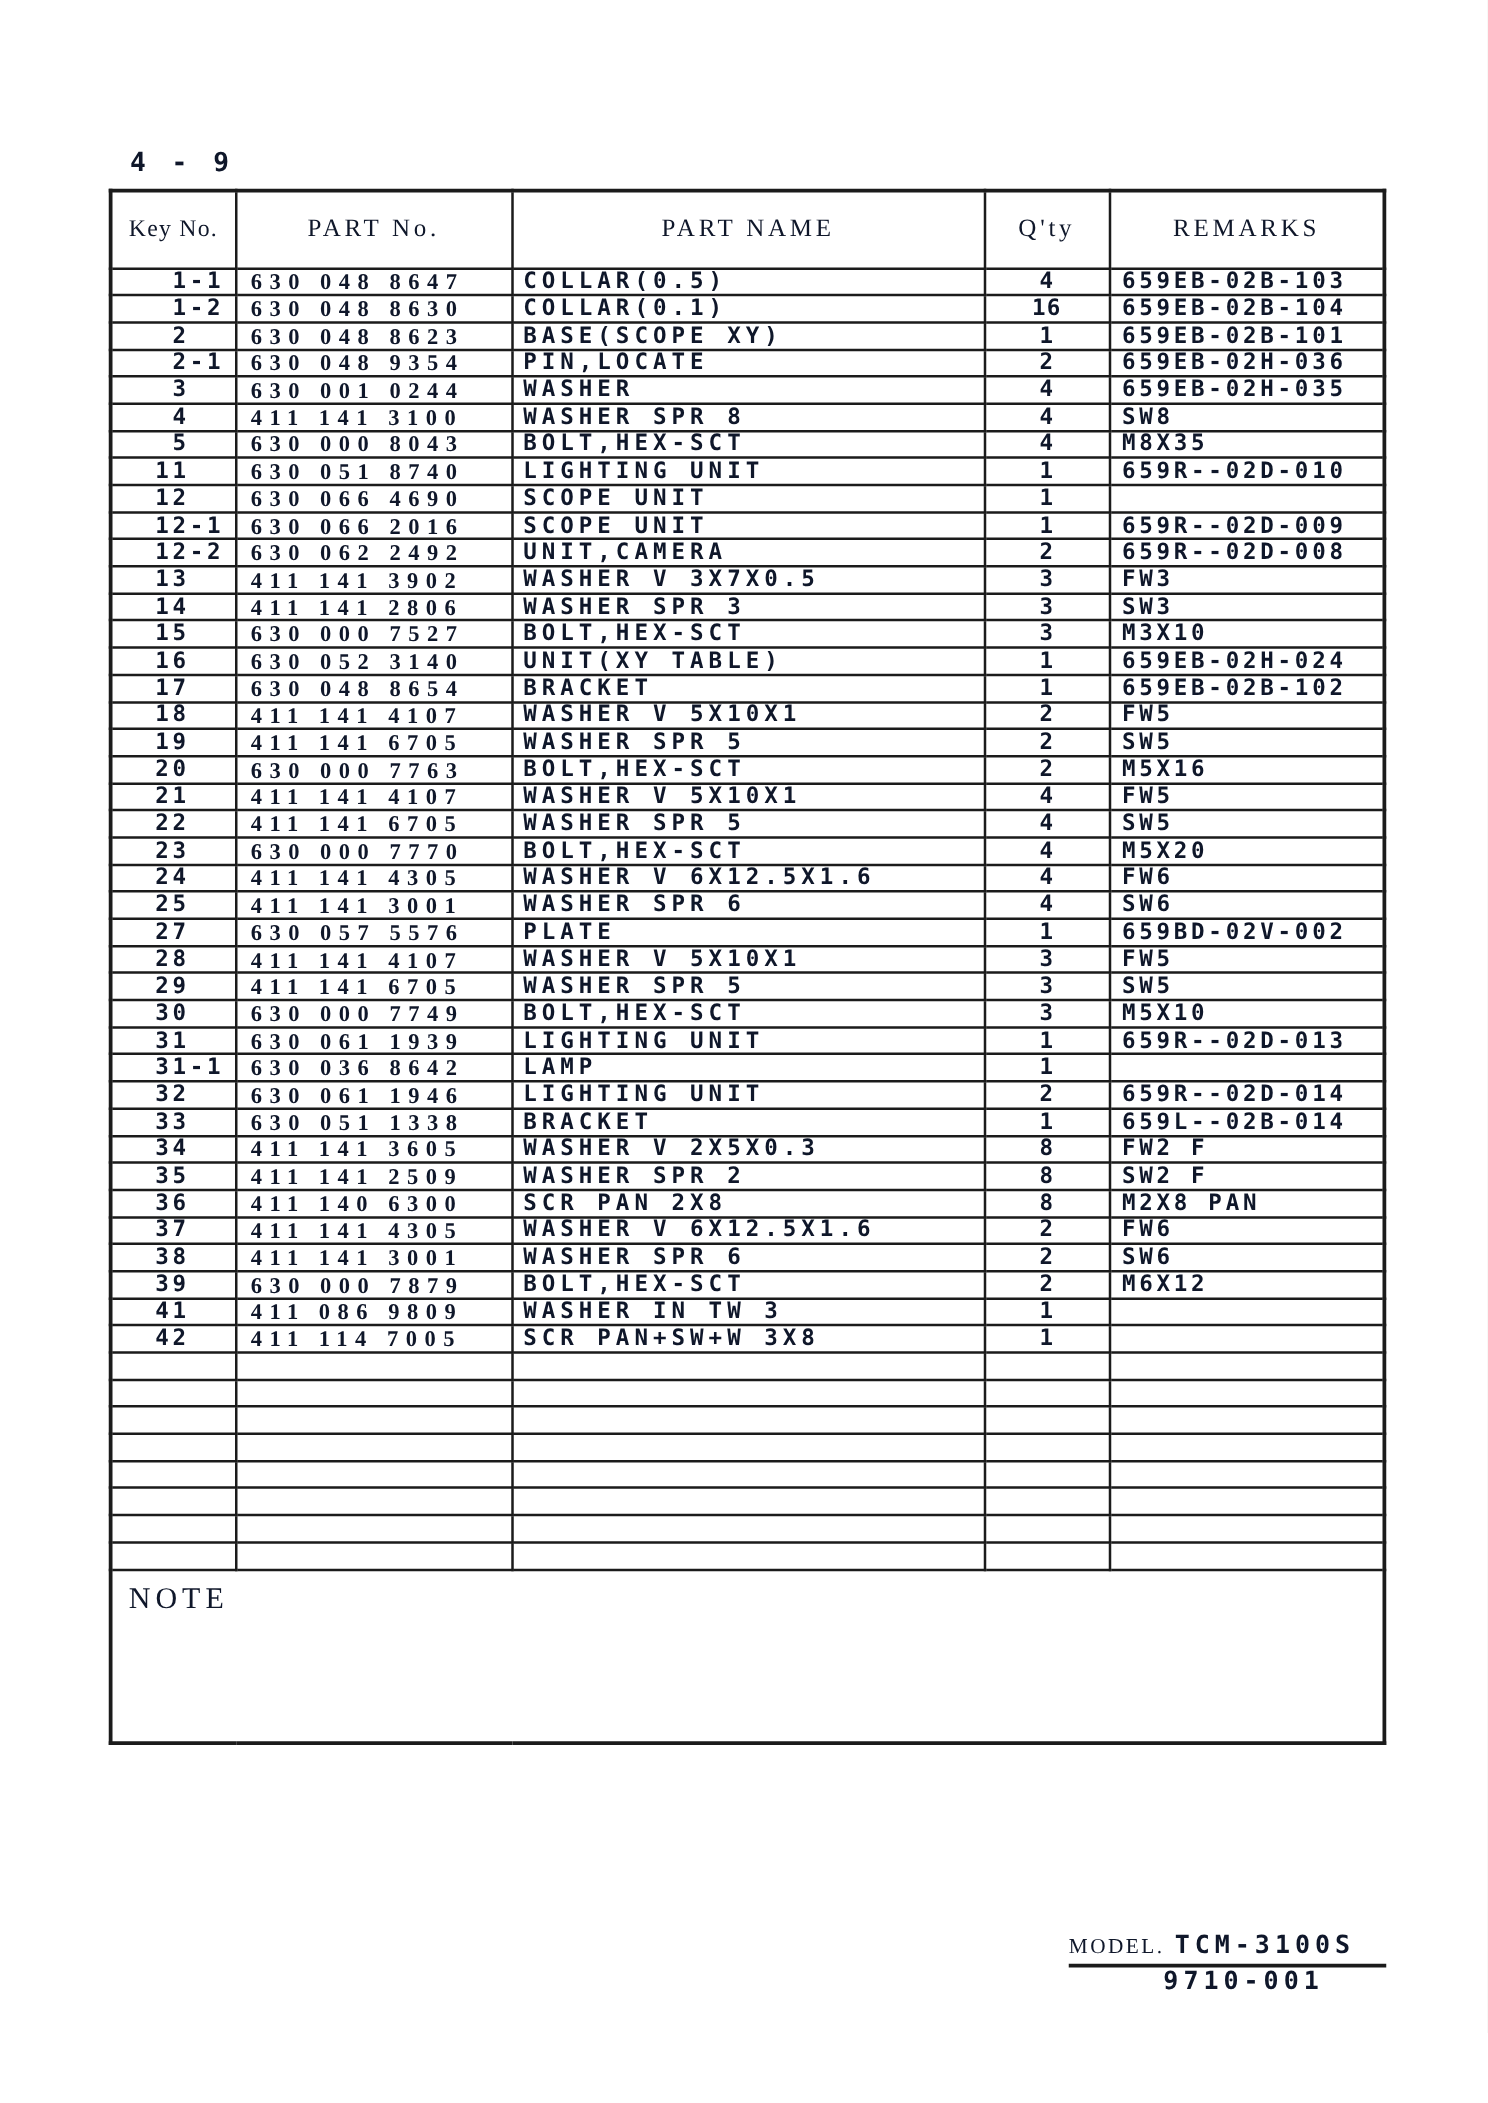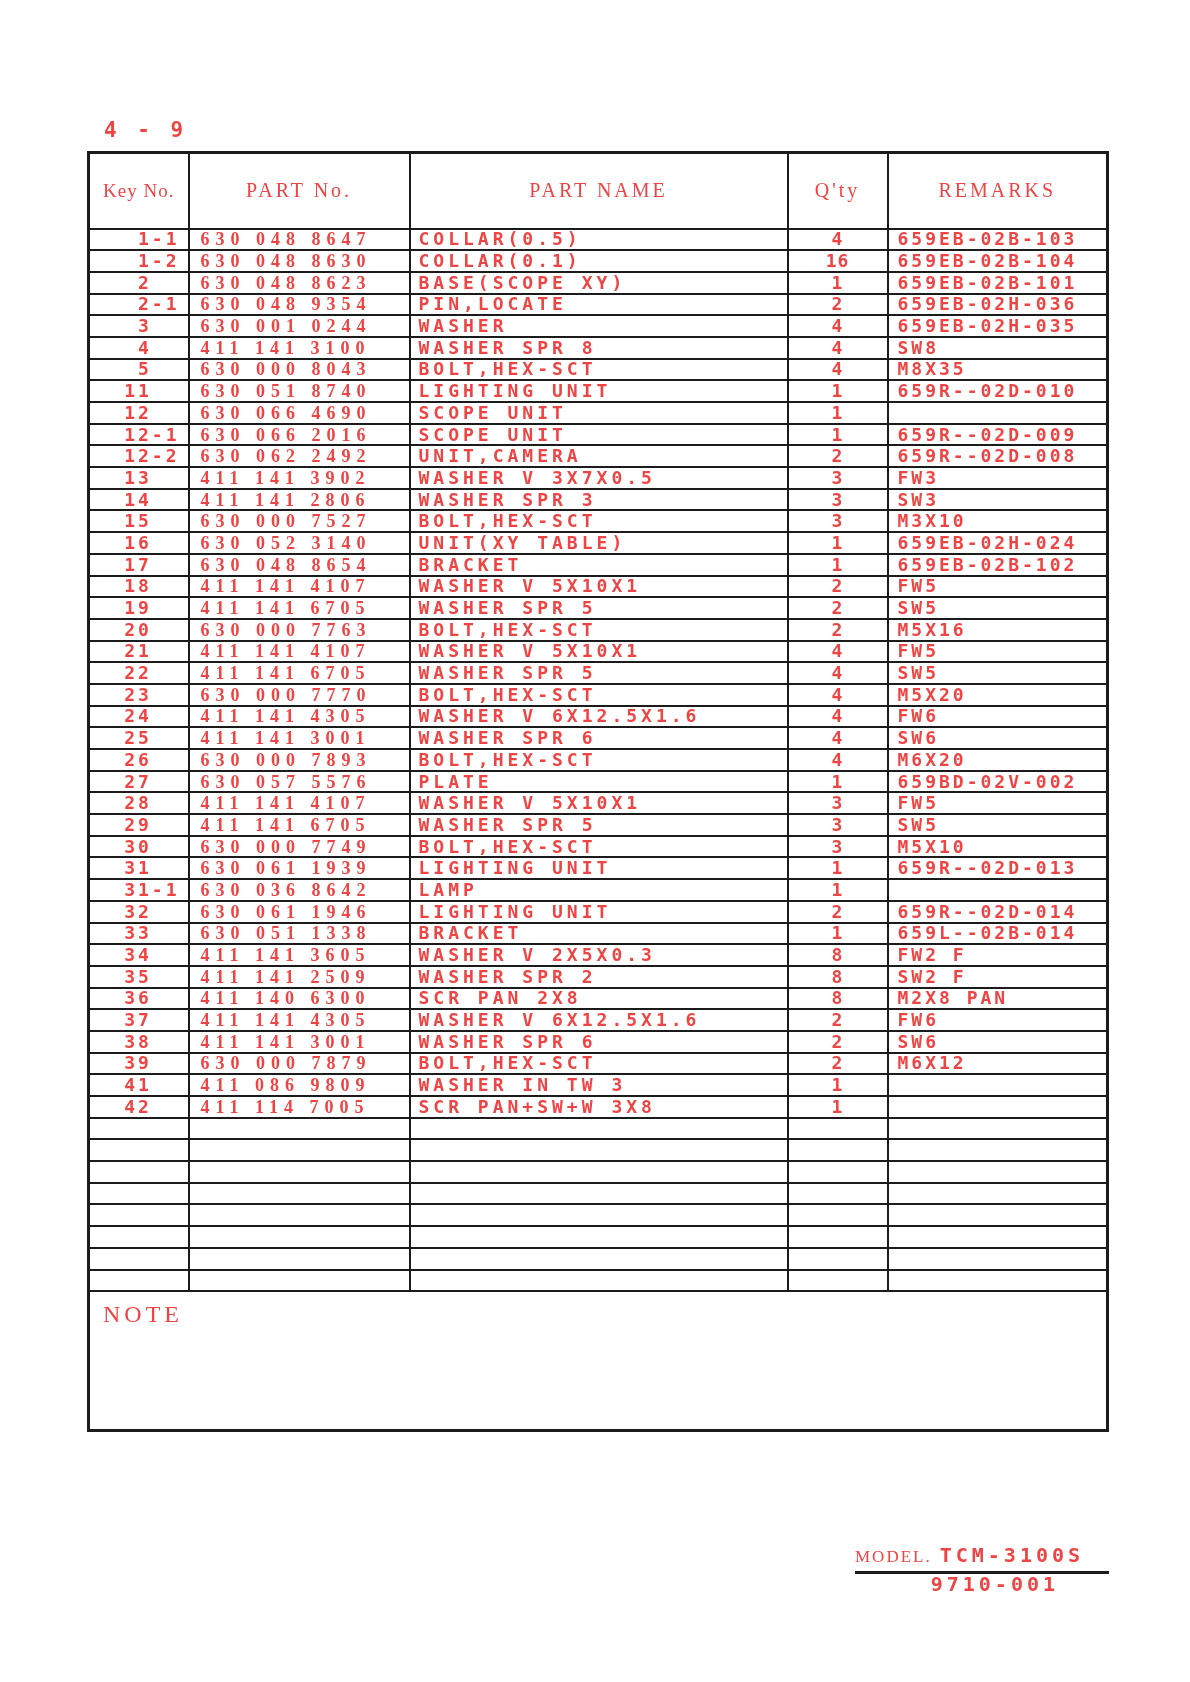--- a/index.html
+++ b/index.html
@@ -3,21 +3,21 @@
 <meta charset="utf-8">
 <style>
   * { box-sizing: border-box; margin: 0; padding: 0; }
   html, body { background: #f3f3f0; }
   body { width: 1190px; }
   .page {
     position: relative;
     width: 1190px;
     height: 1682px;
     background: #ffffff;
-    color: #ef4444;
+    color: #0f172a;
     font-family: "DejaVu Sans Mono", monospace;
     overflow: hidden;
   }
   .page-number {
     position: absolute;
     left: 104px;
     top: 118px;
     font-size: 21px;
     font-weight: bold;
     letter-spacing: 4px;
@@ -31,21 +31,21 @@
     border-collapse: collapse;
     table-layout: fixed;
     border: 3px solid #1b1b1b;
   }
   .parts-table th, .parts-table td {
     border: 2px solid #1b1b1b;
     overflow: hidden;
     white-space: pre;
   }
   thead th {
-    height: 76px;
+    height: 62px;
     border-bottom: 3px solid #1b1b1b;
     font-family: "Liberation Serif", "DejaVu Serif", serif;
     font-weight: normal;
     font-size: 20px;
     letter-spacing: 3px;
     text-align: center;
     vertical-align: middle;
   }
   thead th.th-keyno { letter-spacing: 1px; font-size: 19px; }
   tbody td {
@@ -292,27 +292,20 @@
           <td class="remarks-cell">FW6</td>
         </tr>
         <tr>
           <td class="key-no-cell">25&nbsp;&nbsp;</td>
           <td class="part-no-cell">411 141 3001</td>
           <td class="part-name-cell">WASHER SPR 6</td>
           <td class="qty-cell">4</td>
           <td class="remarks-cell">SW6</td>
         </tr>
         <tr>
-          <td class="key-no-cell">26&nbsp;&nbsp;</td>
-          <td class="part-no-cell">630 000 7893</td>
-          <td class="part-name-cell">BOLT,HEX-SCT</td>
-          <td class="qty-cell">4</td>
-          <td class="remarks-cell">M6X20</td>
-        </tr>
-        <tr>
           <td class="key-no-cell">27&nbsp;&nbsp;</td>
           <td class="part-no-cell">630 057 5576</td>
           <td class="part-name-cell">PLATE</td>
           <td class="qty-cell">1</td>
           <td class="remarks-cell">659BD-02V-002</td>
         </tr>
         <tr>
           <td class="key-no-cell">28&nbsp;&nbsp;</td>
           <td class="part-no-cell">411 141 4107</td>
           <td class="part-name-cell">WASHER V 5X10X1</td>

